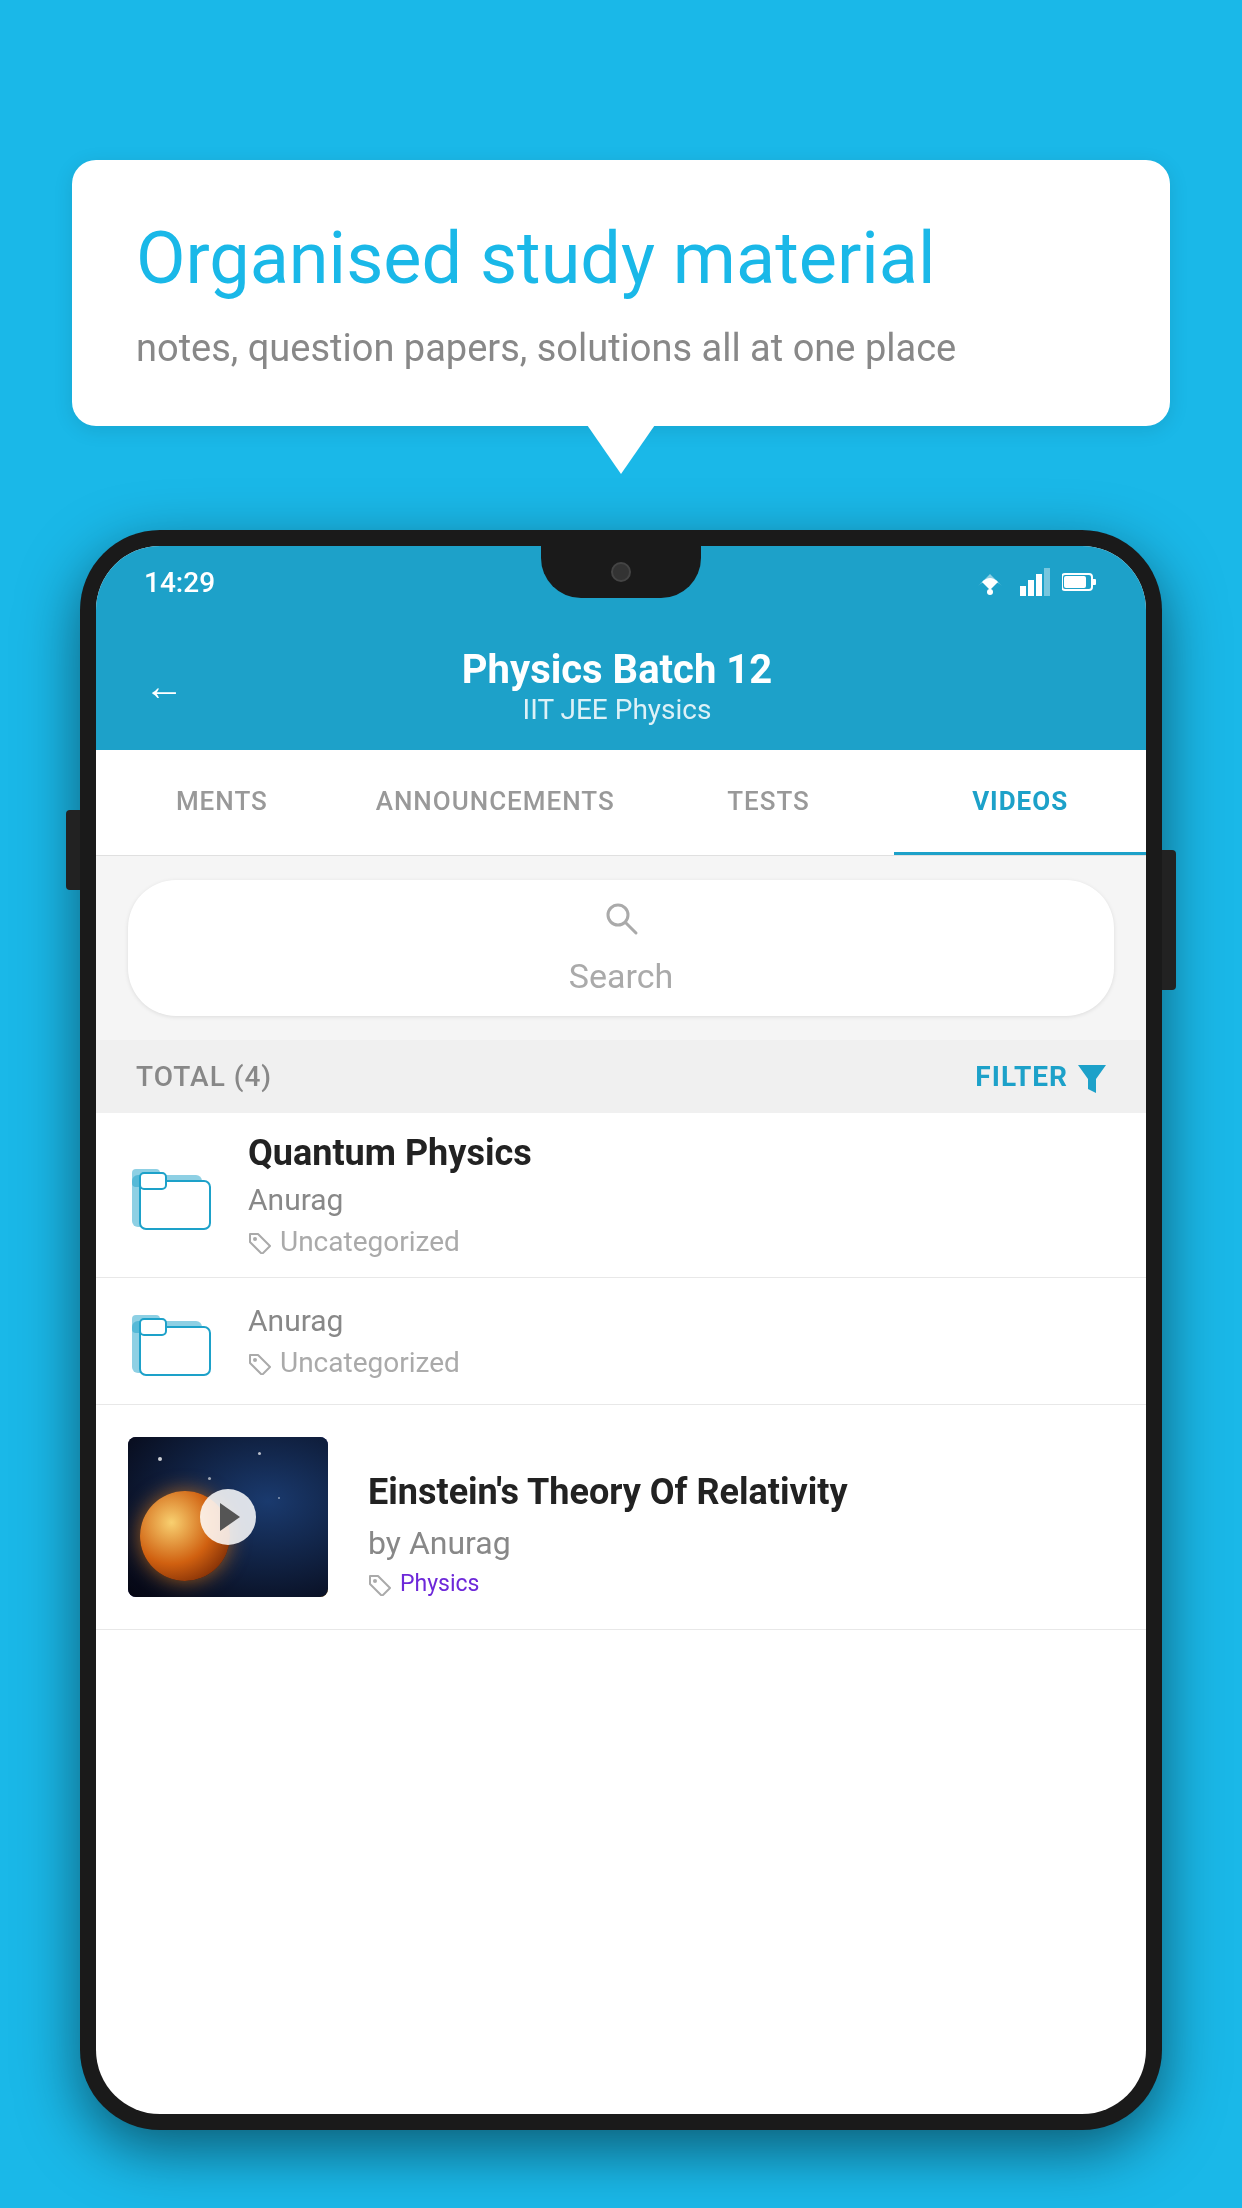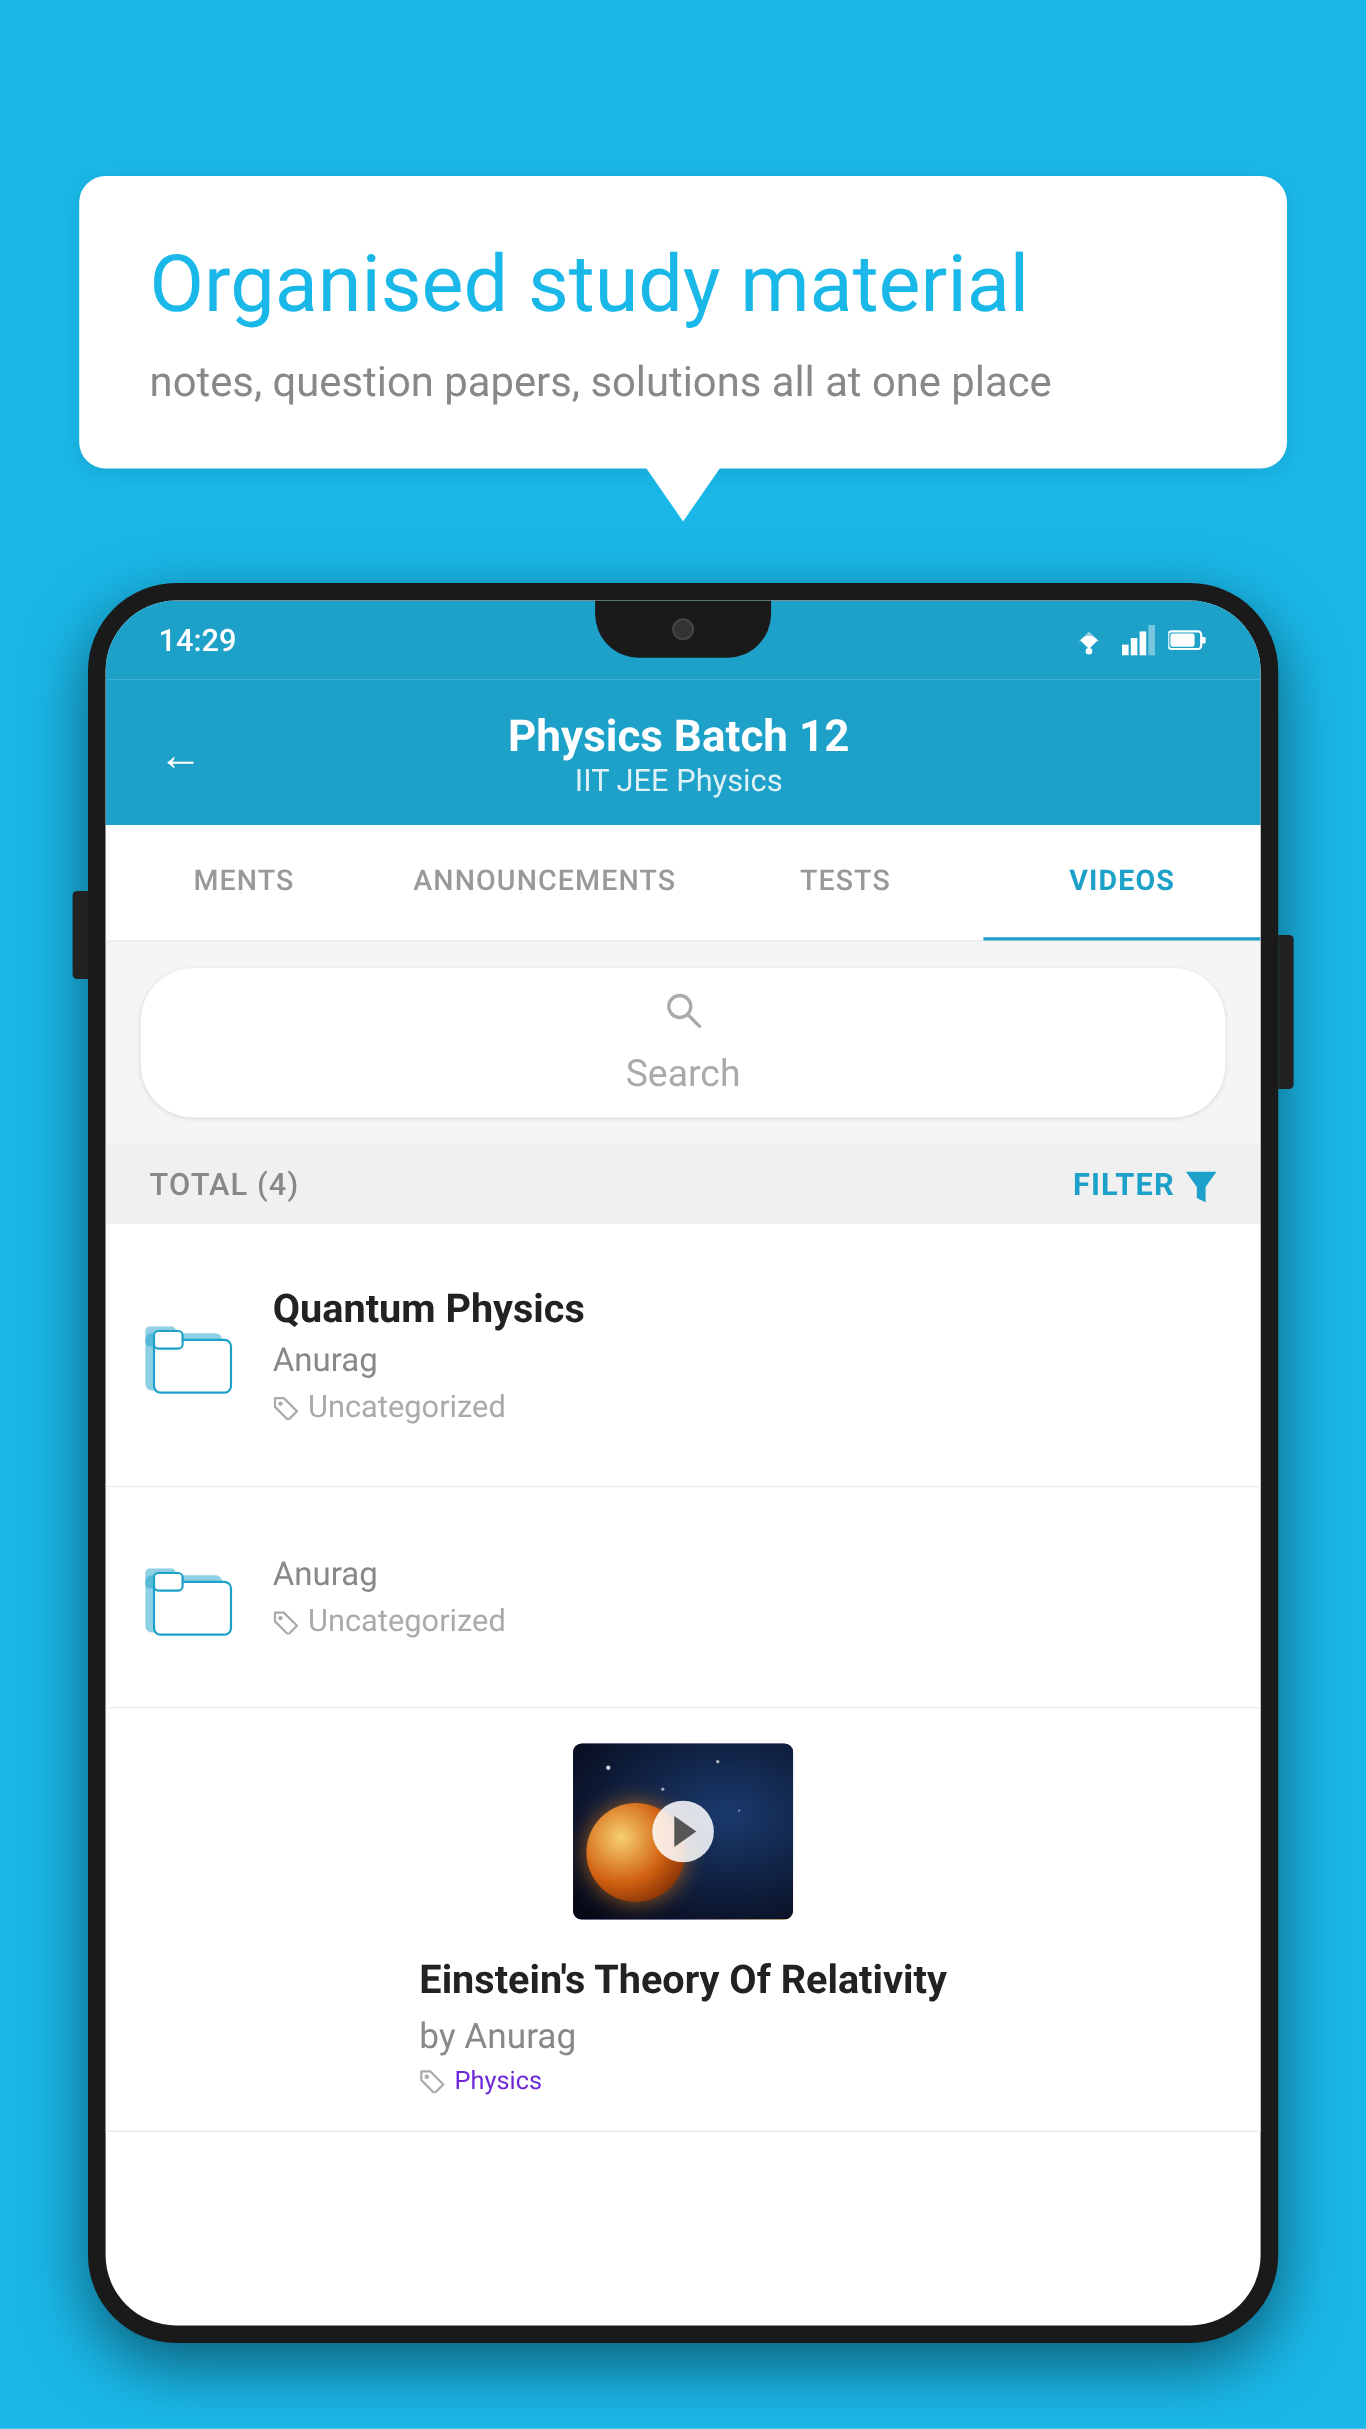--- a/index.html
+++ b/index.html
@@ -261,21 +261,21 @@
     }
 
     
     .video-list {
       background: white;
     }
 
     .video-item {
       display: flex;
       align-items: center;
-      padding: 56px 32px;
+      padding: 19px 32px;
       border-bottom: 1px solid #e8e8e8;
       gap: 32px;
       cursor: pointer;
     }
 
     .video-icon {
       width: 88px;
       height: 88px;
       flex-shrink: 0;
       display: flex;
@@ -304,26 +304,25 @@
       display: flex;
       align-items: center;
       gap: 8px;
       color: #aaa;
       font-size: 28px;
     }
 
     
     .video-item-thumb {
       display: flex;
-      align-items: center;
+      align-items: flex-end;
       padding: 32px;
       border-bottom: 1px solid #e8e8e8;
-      gap: 28px;
+      gap: 40px;
       cursor: pointer;
-      flex-direction: column;
     }
 
     .thumb-img {
       width: 200px;
       height: 160px;
       border-radius: 8px;
       background: linear-gradient(135deg, #0a0a2e 0%, #1a1a5e 40%, #2a2a8e 70%, #e8a020 100%);
       flex-shrink: 0;
       position: relative;
       overflow: hidden;

